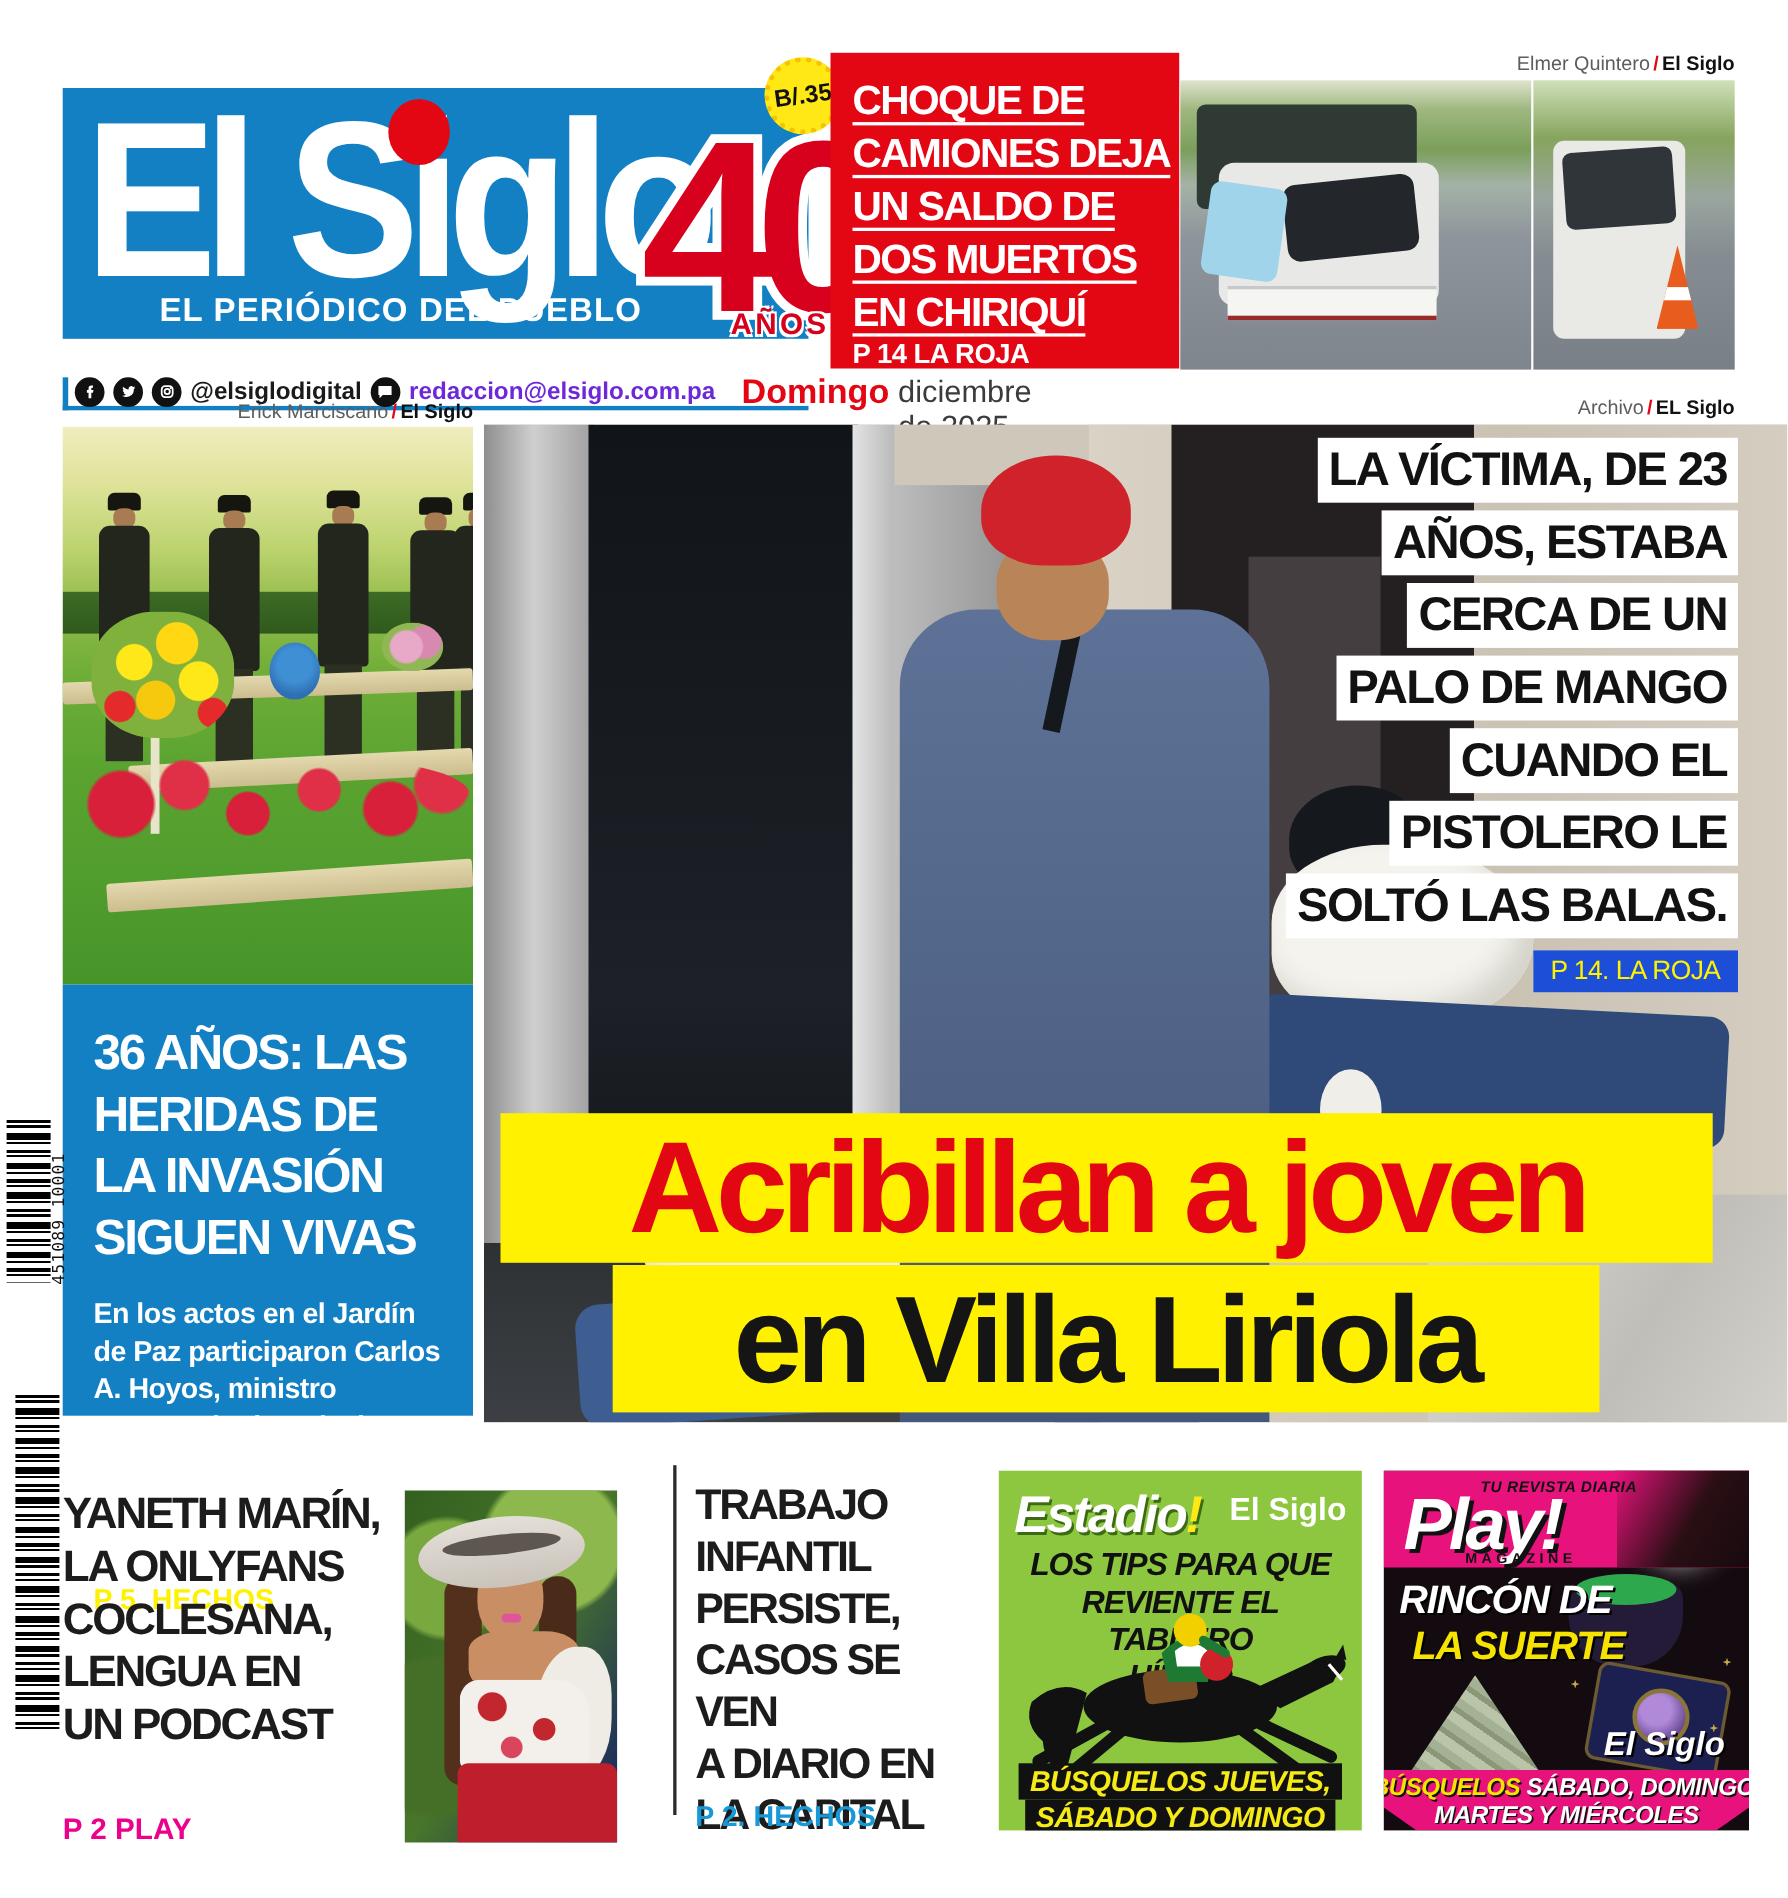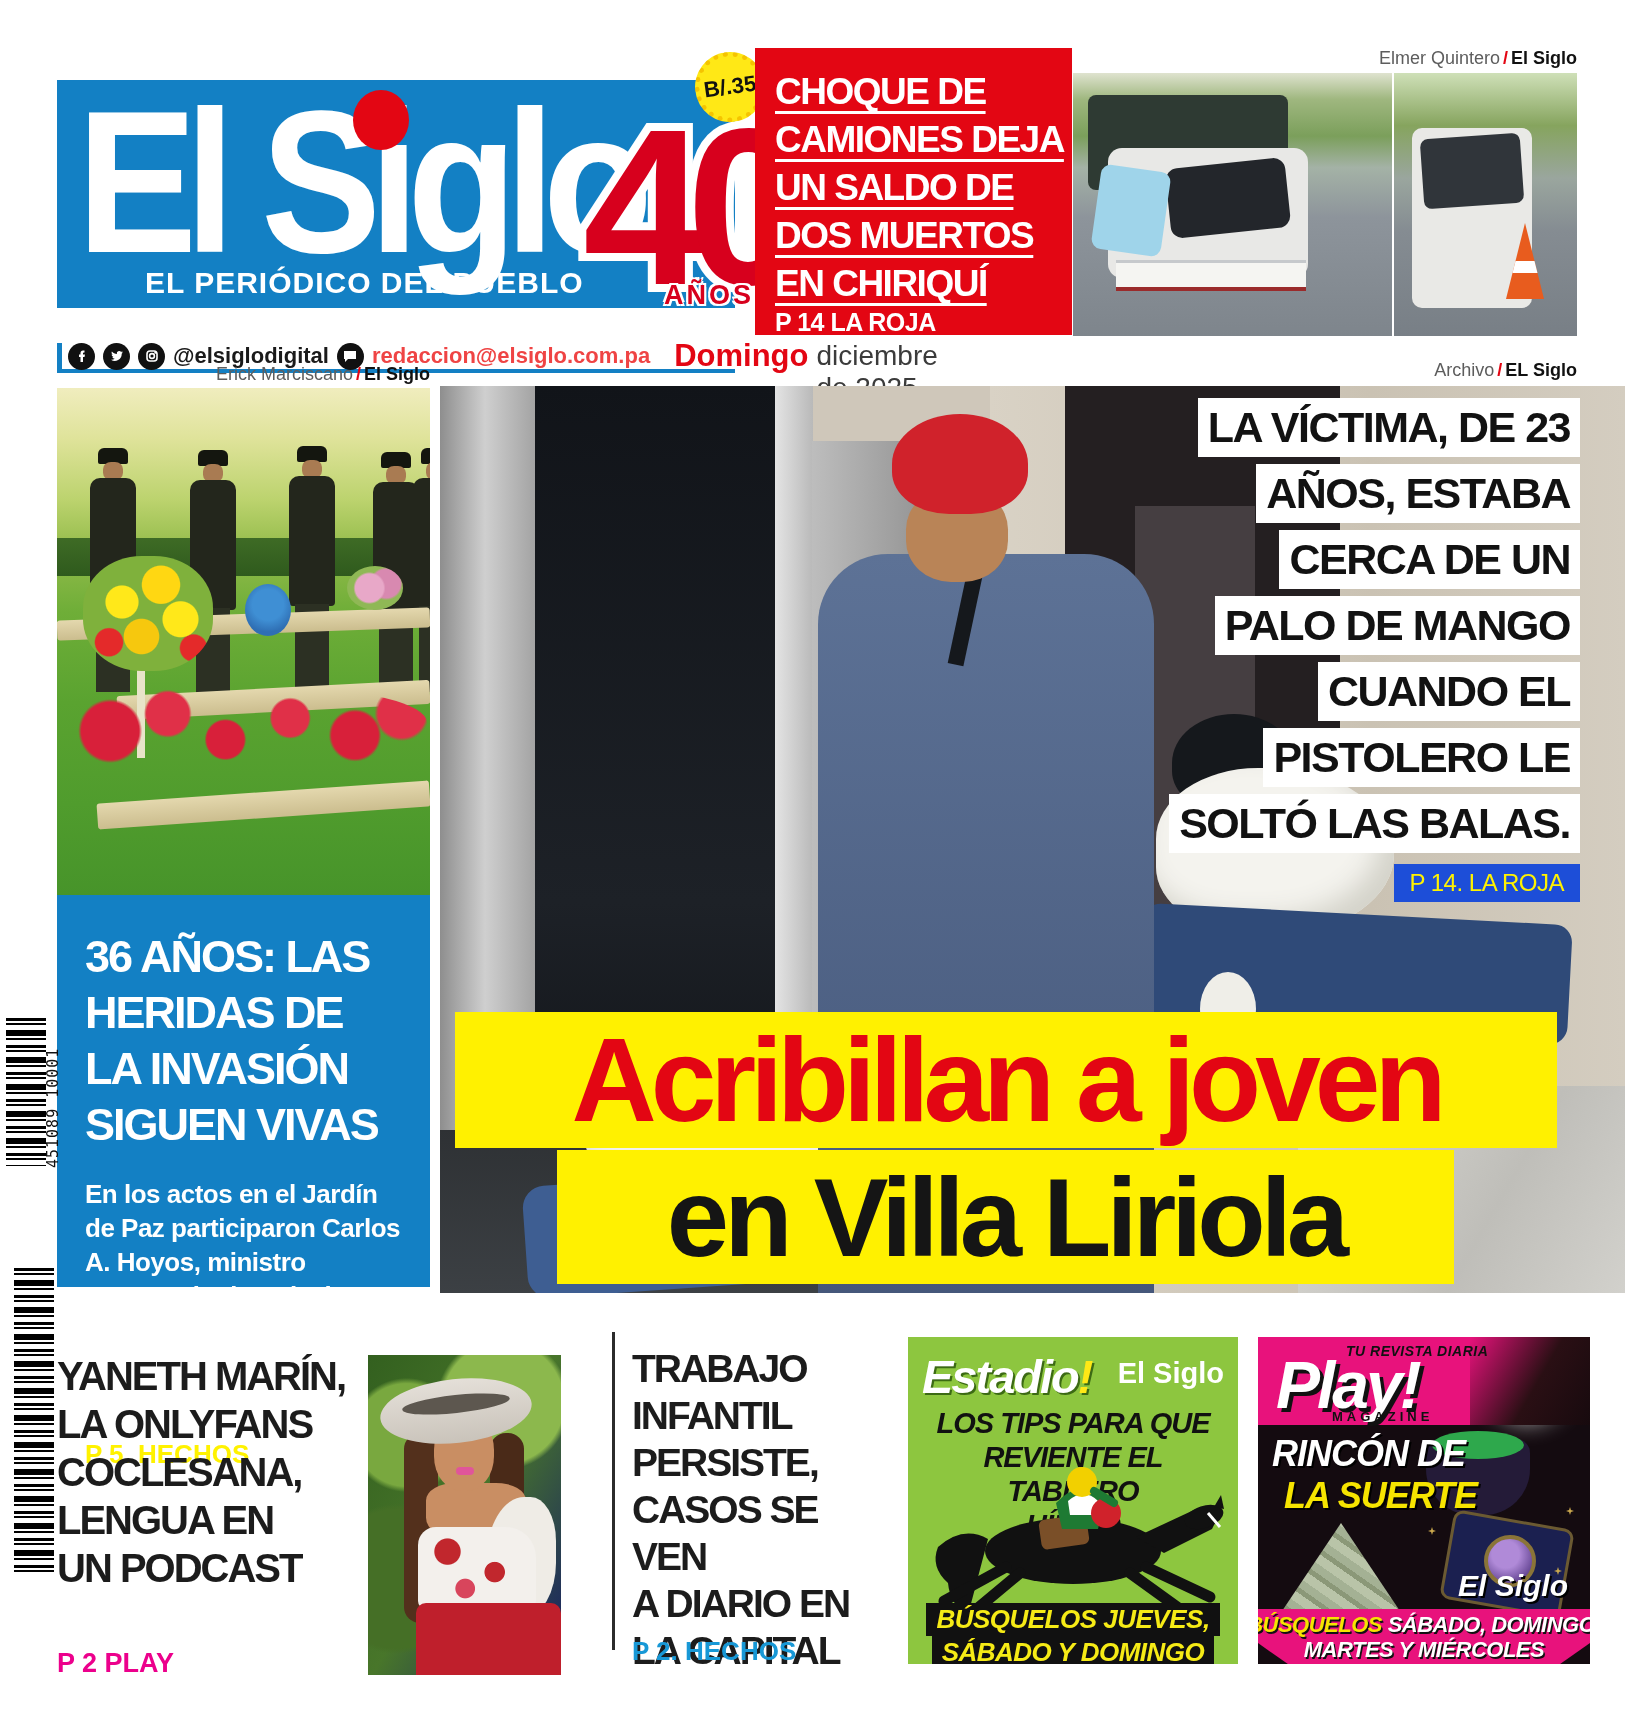--- a/index.html
+++ b/index.html
@@ -12,21 +12,21 @@
   .logo{left:20px;top:2px;font-size:180px;font-weight:800;color:#fff;letter-spacing:-12px;
         line-height:1;transform:scaleY(1.12);transform-origin:top left;white-space:nowrap;}
   .logo-dot{left:296px;top:10px;width:56px;height:60px;background:#E30613;border-radius:50%;}
   .tagline{left:88px;top:186px;font-size:30px;font-weight:800;color:#fff;letter-spacing:1px;}
   .social-strip{left:57px;top:308px;width:678px;height:30px;border-left:5px solid #1380C4;
         border-bottom:4px solid #1380C4;display:flex;align-items:center;gap:8px;padding-left:6px;box-sizing:border-box;margin-top:35px;}
   .soc-ic{width:27px;height:27px;border-radius:50%;background:#111;color:#fff;display:flex;
         align-items:center;justify-content:center;flex:0 0 auto;}
   .soc-ic svg{width:16px;height:16px;fill:#fff;}
   .handle{font-size:22px;font-weight:600;color:#1a1a1a;}
-  .mail{font-size:22px;font-weight:600;color:#ef4444;}
+  .mail{font-size:22px;font-weight:600;color:#6d28d9;}
   .day{font-size:31px;font-weight:800;color:#E30613;margin-left:16px;}
   .date{font-size:28px;color:#3b3b3b;}
   .price-badge{left:695px;top:52px;width:70px;height:70px;background:#FFE816;border-radius:50%;
         border:5px dotted #f5c400;box-sizing:border-box;display:flex;align-items:center;justify-content:center;
         font-size:22px;font-weight:800;color:#111;transform:rotate(-8deg);}
   .forty{left:583px;top:96px;font-size:222px;font-weight:800;line-height:1;letter-spacing:-20px;}
   .forty .stroke{position:absolute;left:0;top:0;-webkit-text-stroke:16px #fff;color:#fff;}
   .forty .fill{position:relative;color:#D7001D;}
   .forty-label{left:664px;top:280px;font-size:27px;font-weight:800;color:#D7001D;letter-spacing:3px;
         text-shadow:-2px -2px 0 #fff,2px -2px 0 #fff,-2px 2px 0 #fff,2px 2px 0 #fff;}

